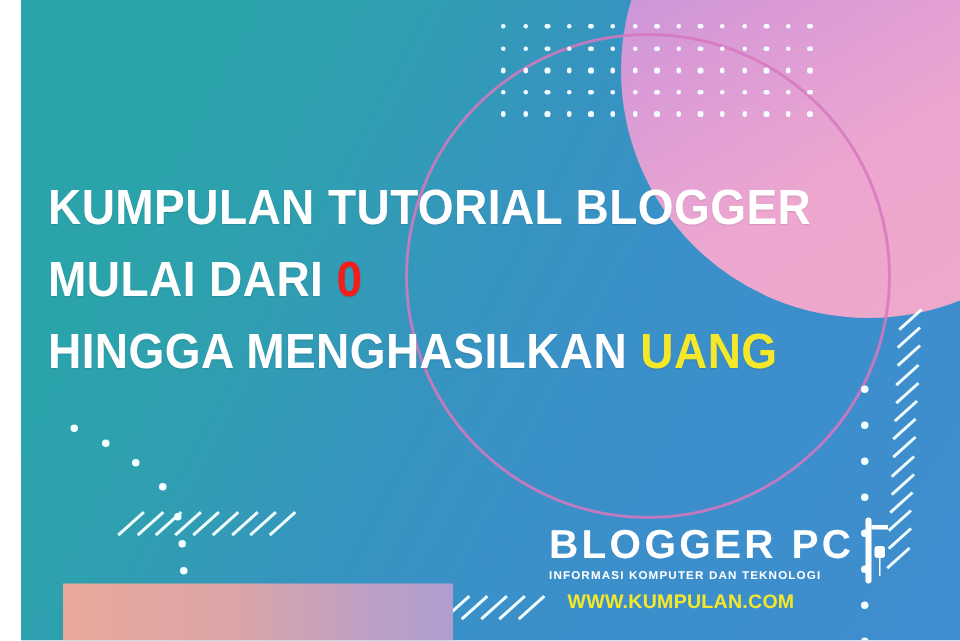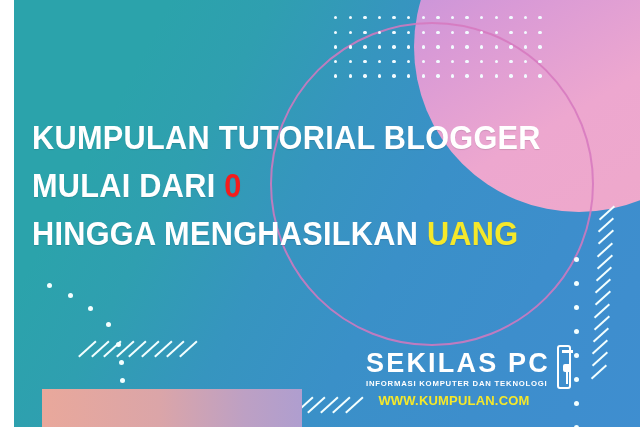--- a/index.html
+++ b/index.html
@@ -363,21 +363,21 @@
       <span>MULAI DARI </span><span class="hl-zero">0</span>
     </div>
     <div class="hl-line">
       <span>HINGGA MENGHASILKAN </span><span class="hl-uang">UANG</span>
     </div>
   </div>
 
   <div class="logo-block">
     <div class="logo-row">
       <div class="logo-textwrap">
-        <div class="logo-word">SEKILAS PC</div>
+        <div class="logo-word">BLOGGER PC</div>
         <div class="logo-tag">INFORMASI KOMPUTER DAN TEKNOLOGI</div>
       </div>
       <div class="pc-tower">
         <div class="pc-slot"></div>
         <div class="pc-knob"></div>
         <div class="pc-stem"></div>
       </div>
     </div>
     <div class="logo-url">WWW.KUMPULAN.COM</div>
   </div>

